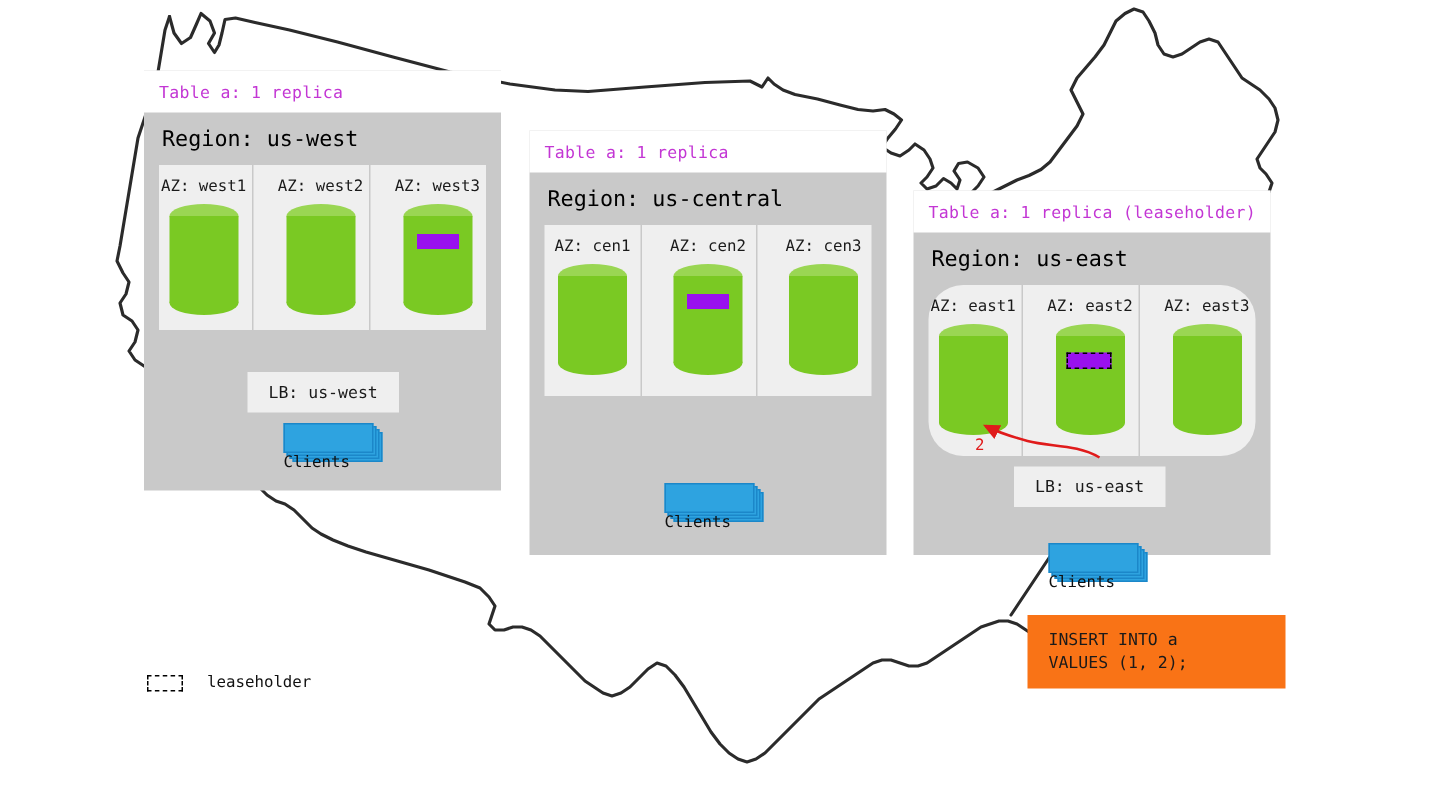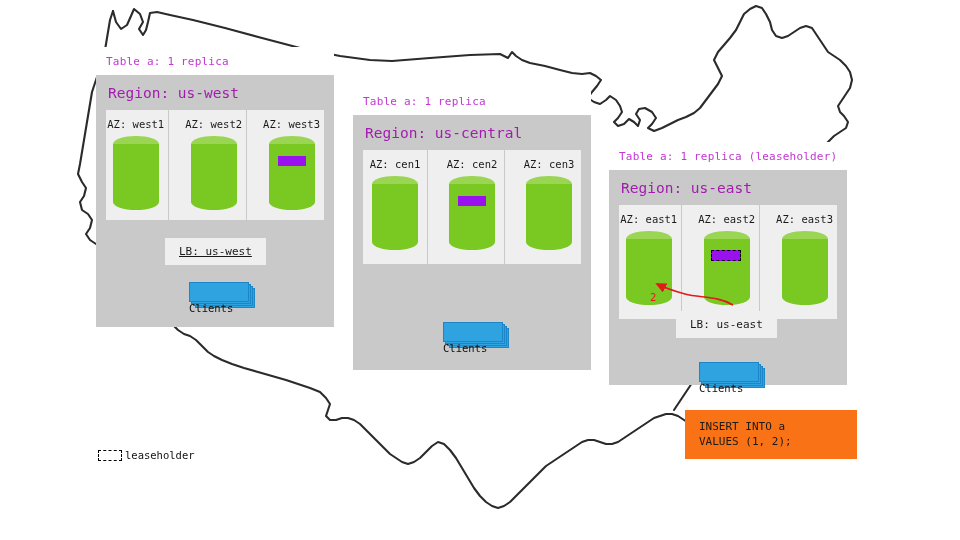--- a/index.html
+++ b/index.html
@@ -22,21 +22,21 @@
   }
   .panel-header{
     background:#ffffff;
     color:#c336d4;
     font-size:11px;
     letter-spacing:0.2px;
     padding:8px 10px 7px 10px;
     white-space:nowrap;
   }
   .region-title{
-    color:#a21caf;
+    color:#000000;
     font-size:14.5px;
     padding:10px 23px 9px 12px;
     white-space:nowrap;
   }
   .az-row{
     display:flex;
     background:#efefef;
     margin:0 10px;
     position:relative;
     justify-content:flex-end;
@@ -138,21 +138,21 @@
     white-space:pre;
     z-index:9;
   }
 
   
   .legend{
     position:absolute;
     z-index:9;
     display:flex;
     align-items:center;
-    gap:3px;
+    gap:16px;
   }
   .legend .swatch{
     width:24px;height:11px;
     border:1.5px dashed #000;
     box-sizing:border-box;
     background:transparent;
   }
   .legend .ltext{
     font-size:10.5px;color:#111;
     font-family:"DejaVu Sans Mono","Liberation Mono",monospace;
@@ -260,21 +260,21 @@
         <span class="az-label">AZ: west3</span>
         <div class="cyl">
           <div class="top"></div>
             <div class="bot"></div>
             <div class="body"></div>
           <div class="replica"></div>
         </div>
       </div>
     </div>
   </div>
-  <div class="lb-box" style="left:165px;top:238px;text-decoration:underline;">LB: us-west</div>
+  <div class="lb-box" style="left:165px;top:248px;">LB: us-west</div>
   <div class="clients" style="left:189px;top:282px;">
     <div class="sheet s3"></div>
       <div class="sheet s2"></div>
     <div class="sheet s1"></div>
       <div class="sheet s0"></div>
     <div class="lbl">Clients</div>
   </div>
 
   <div class="region-panel" style="left:353px;top:87px;width:238px;height:283px;">
     <div class="panel-header">Table a: 1 replica</div>
@@ -308,24 +308,24 @@
     </div>
   </div>
   <div class="clients" style="left:443px;top:322px;">
     <div class="sheet s3"></div>
       <div class="sheet s2"></div>
     <div class="sheet s1"></div>
       <div class="sheet s0"></div>
     <div class="lbl">Clients</div>
   </div>
 
-  <div class="region-panel" style="left:609px;top:142px;width:238px;height:243px;">
+  <div class="region-panel" style="left:609px;top:127px;width:238px;height:243px;">
     <div class="panel-header">Table a: 1 replica (leaseholder)</div>
     <div class="region-title">Region: us-east</div>
-    <div class="az-row" style="height:114px;">
+    <div class="az-row" style="height:114px;border-radius:23px;">
       <div class="az-cell">
         <span class="az-label">AZ: east1</span>
         <div class="cyl">
           <div class="top"></div>
             <div class="bot"></div>
             <div class="body"></div>
         </div>
       </div>
       <div class="az-cell">
         <span class="az-label">AZ: east2</span>

